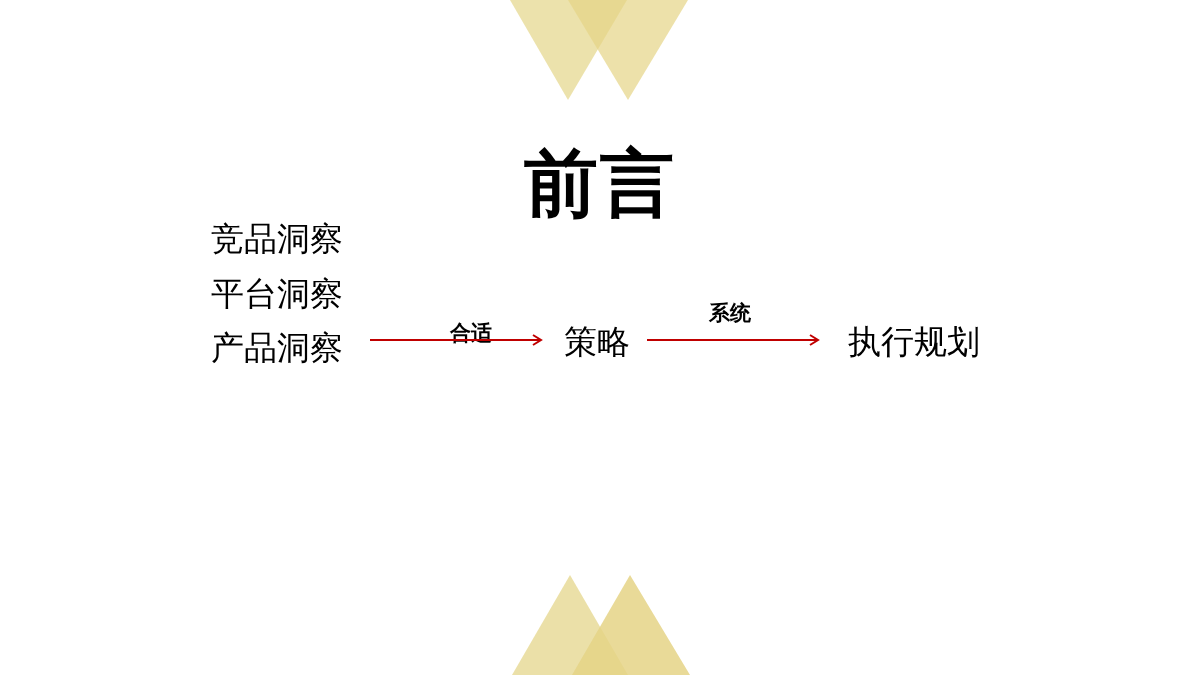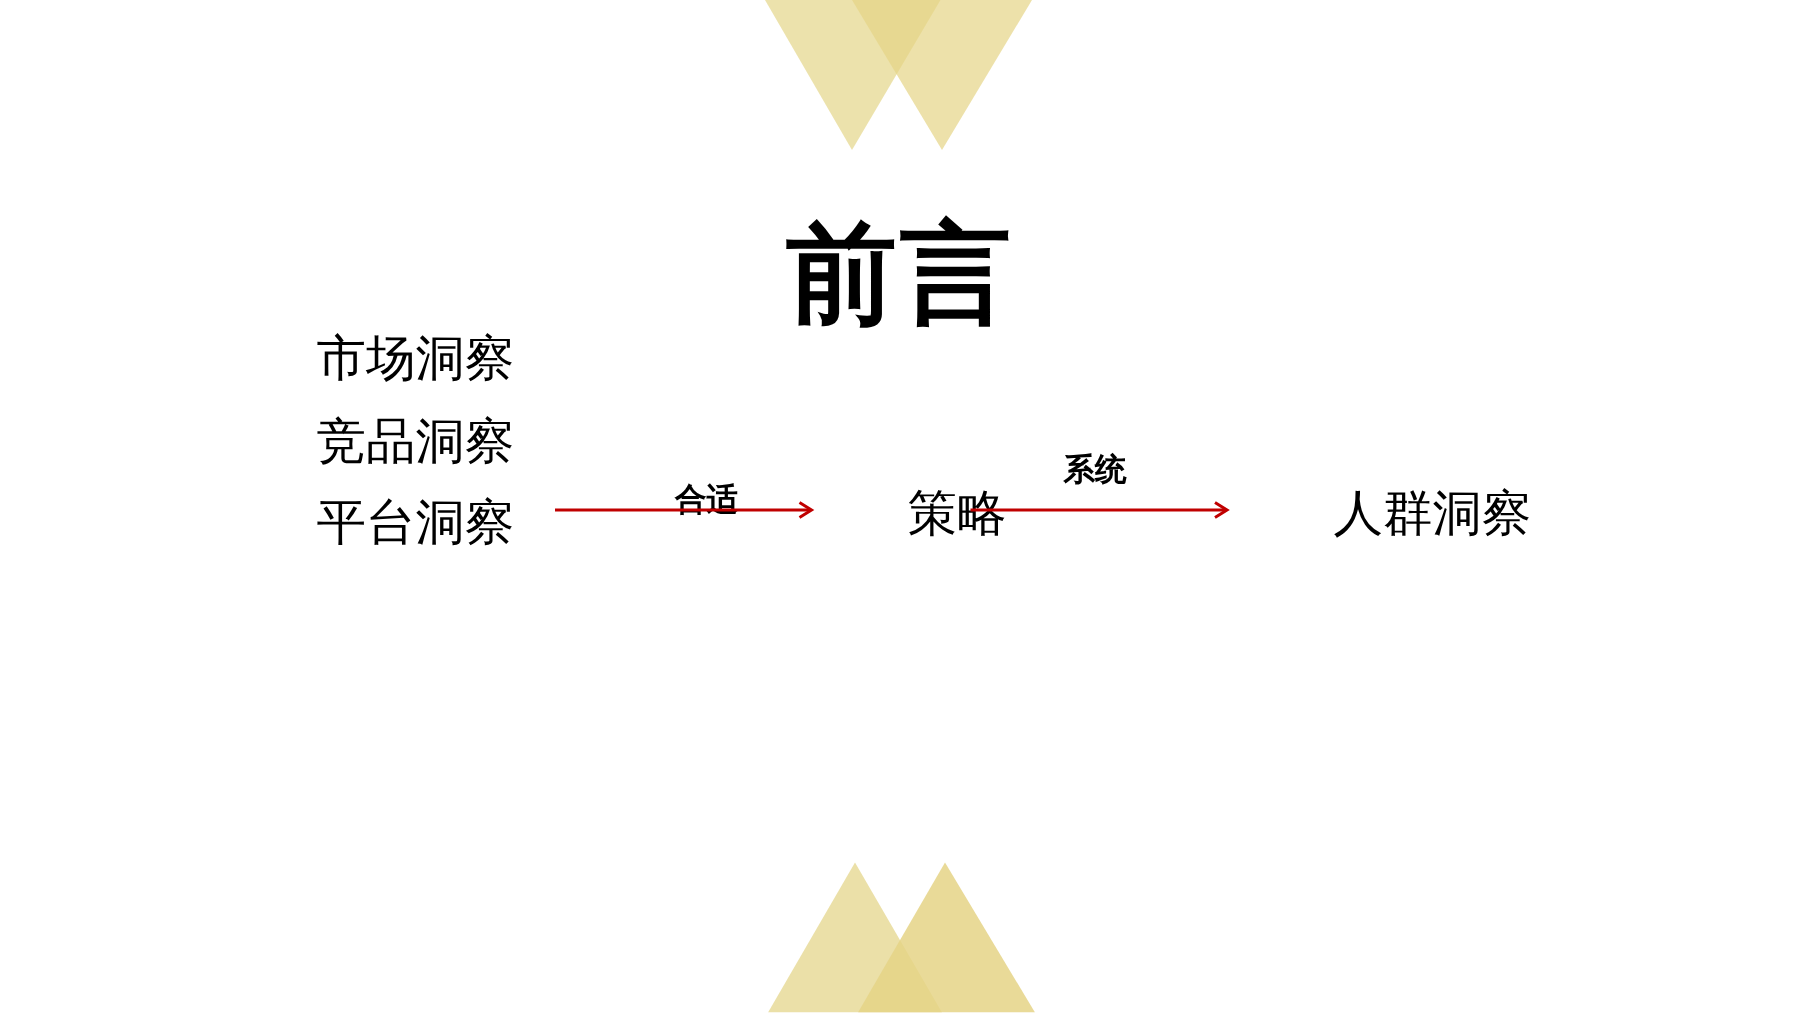--- a/index.html
+++ b/index.html
@@ -3,53 +3,53 @@
 <meta charset="utf-8">
 <style>
   html, body { margin:0; padding:0; }
   body { width:1200px; height:675px; background:#ffffff; position:relative; overflow:hidden;
          font-family: "DejaVu Sans", "Liberation Sans", sans-serif; color:#000; }
   .deco { position:absolute; left:0; top:0; }
   .title { position:absolute; left:0; width:1200px; top:138px; text-align:center;
            font-size:74px; font-weight:bold; line-height:90px; letter-spacing:2px; }
   .insights { position:absolute; left:211px; top:212px; }
   .insight { font-size:33px; line-height:54.5px; white-space:nowrap; }
-  .node { position:absolute; font-size:33px; line-height:40px; white-space:nowrap;margin-left:41px; }
+  .node { position:absolute; font-size:33px; line-height:40px; white-space:nowrap; }
   .arrow-label { position:absolute; font-size:21px; font-weight:bold; line-height:26px; white-space:nowrap; }
   .arrow { position:absolute; }
 </style>
 </head>
 <body>
 
 <svg class="deco" width="1200" height="675">
   <g>
     <polygon points="510,0 627,0 568,100" fill="#E9DD9E" fill-opacity="0.85"></polygon>
     <polygon points="568,0 688,0 628,100" fill="#E5D486" fill-opacity="0.7"></polygon>
   </g>
   <g>
     <polygon points="570,575 512,675 628,675" fill="#E9DD9E" fill-opacity="0.9"></polygon>
     <polygon points="630,575 572,675 690,675" fill="#E5D486" fill-opacity="0.85"></polygon>
   </g>
 </svg>
 
 <div class="title">前言</div>
 
 <div class="insights">
-  <div class="insight">市场洞察</div>
   <div class="insight">竞品洞察</div>
   <div class="insight">平台洞察</div>
+  <div class="insight">产品洞察</div>
 </div>
 
 <div class="arrow-label" style="left:450px; top:300px;margin-top:20px;">合适</div>
 <svg class="arrow" style="left:368px; top:332px;" width="178" height="16">
   <line x1="2" y1="8" x2="172" y2="8" stroke="#C00000" stroke-width="2"></line>
   <polyline points="165,3 173,8 165,13" fill="none" stroke="#C00000" stroke-width="2"></polyline>
 </svg>
 
 <div class="node" style="left:564px; top:322px;">策略</div>
 
 <div class="arrow-label" style="left:709px; top:300px;font-family:Liberation Serif, serif;">系统</div>
 <svg class="arrow" style="left:645px; top:332px;" width="178" height="16">
   <line x1="2" y1="8" x2="172" y2="8" stroke="#C00000" stroke-width="2"></line>
   <polyline points="165,3 173,8 165,13" fill="none" stroke="#C00000" stroke-width="2"></polyline>
 </svg>
 
-<div class="node" style="left:848px; top:322px;">人群洞察</div>
+<div class="node" style="left:848px; top:322px;">执行规划</div>
 
 </body></html>

